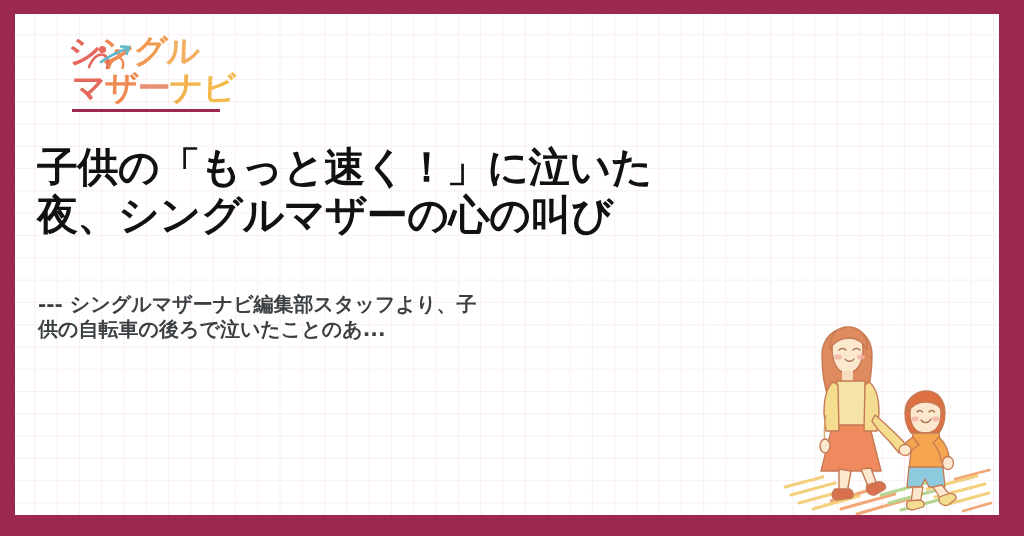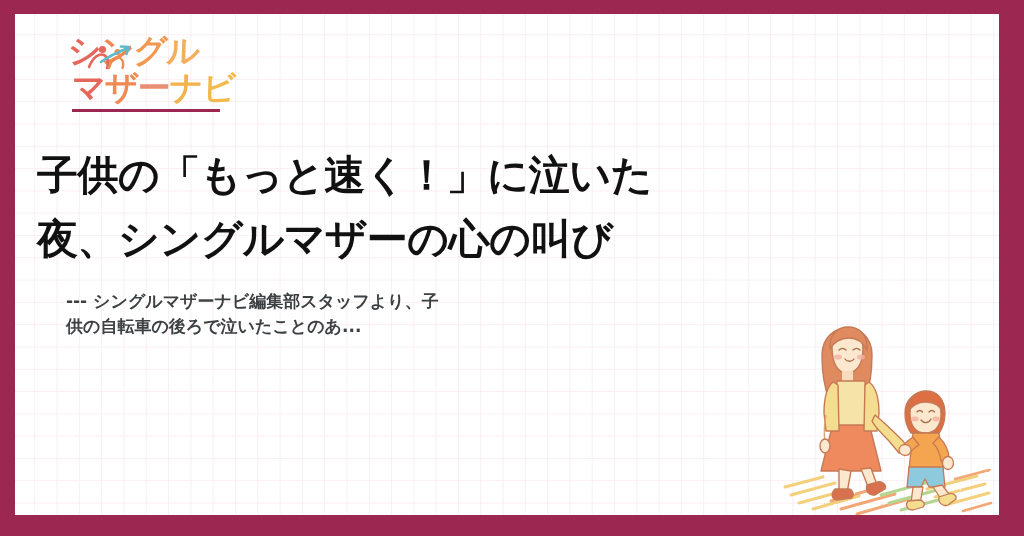--- a/index.html
+++ b/index.html
@@ -89,39 +89,38 @@
   
   #headline {
     position: absolute;
     left: 22px;
     top: 105px;
     width: 700px;
     color: #111111;
     font-family: "DejaVu Sans", "Liberation Sans", sans-serif;
     font-weight: 700;
     font-size: 41px;
-    line-height: 64px;
+    line-height: 48px;
     letter-spacing: -0.5px;
     white-space: pre-line;
     margin-top: 24px;
   }
 
   
   #description {
     position: absolute;
     left: 23px;
     top: 258px;
     width: 500px;
     color: #3c4043;
     font-family: "DejaVu Sans", "Liberation Sans", sans-serif;
     font-weight: 600;
-    font-size: 17px;
+    font-size: 20px;
     line-height: 25px;
     white-space: pre-line;
-    margin-left: 28px;
   }
 
   
   #illustration {
     position: absolute;
     right: 2px;
     bottom: -4px;
     width: 220px;
     height: 200px;
   }

